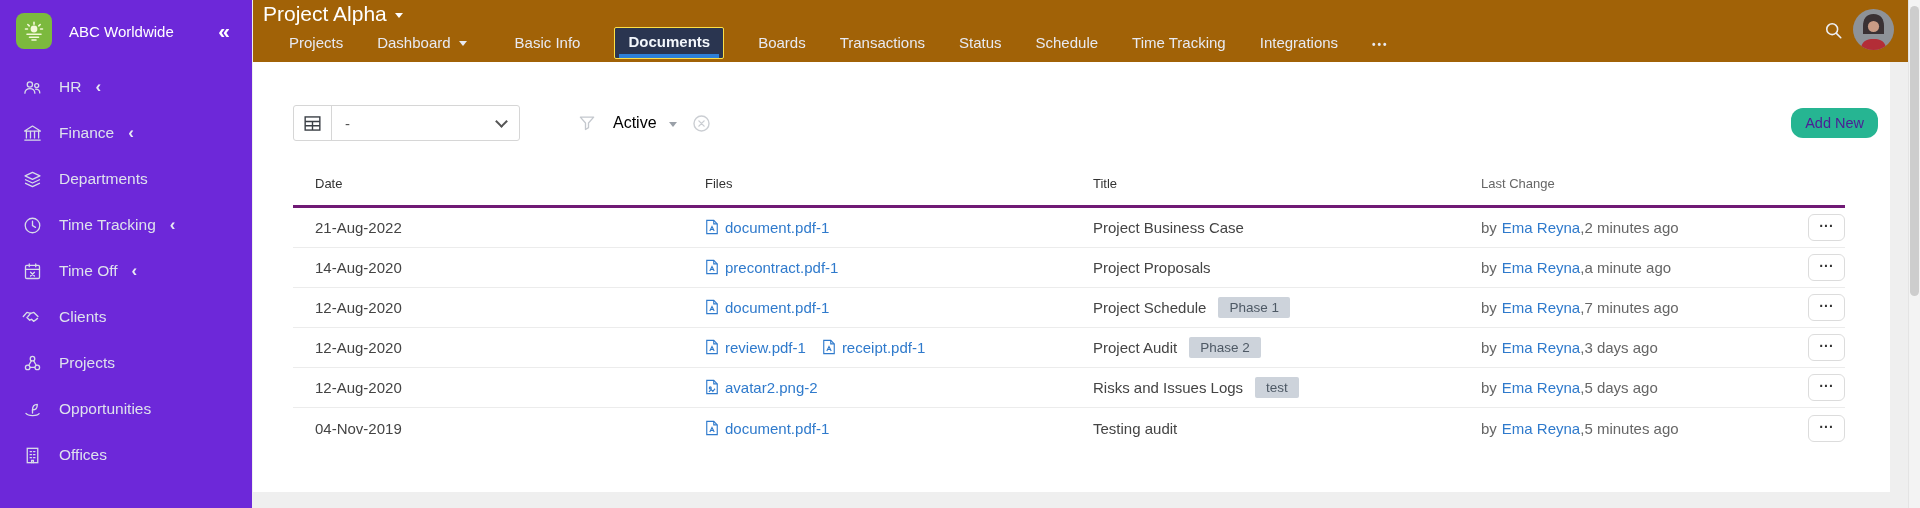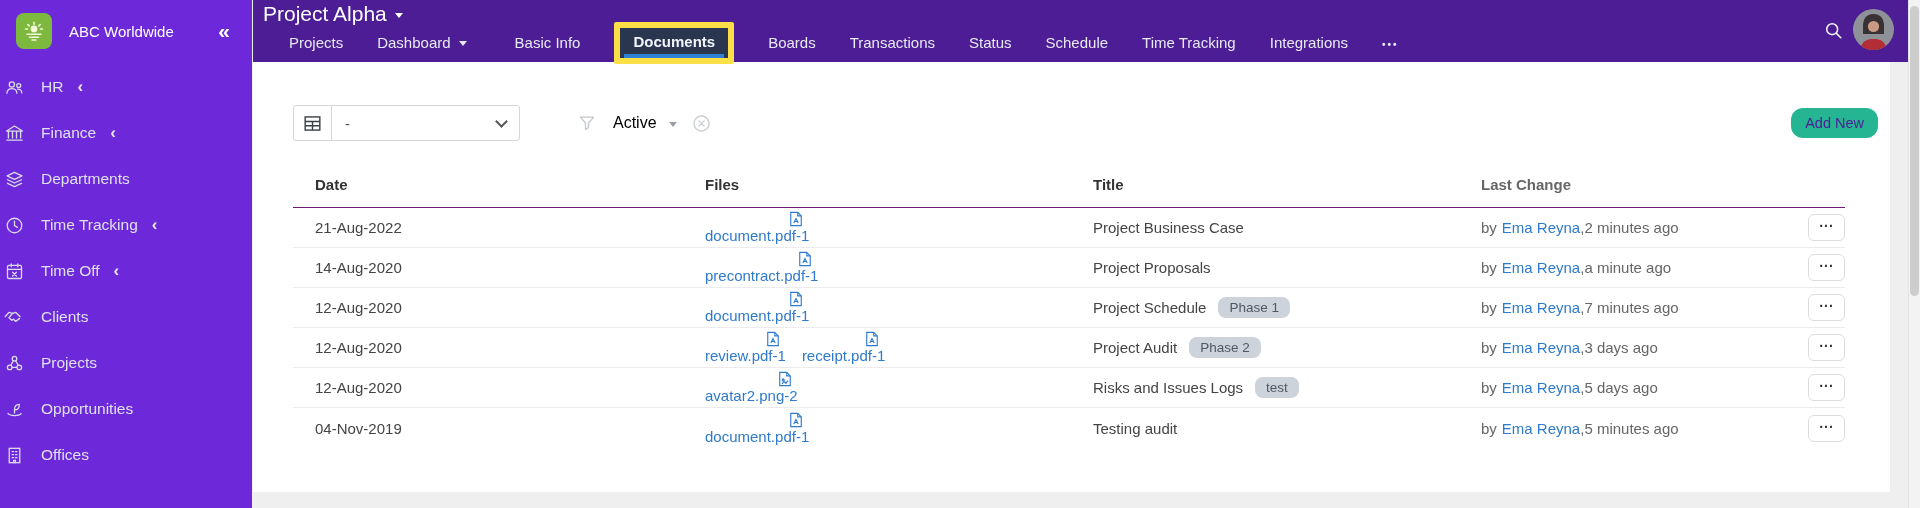--- a/index.html
+++ b/index.html
@@ -8,40 +8,40 @@
 
   
   .sidebar { position:absolute; left:0; top:0; width:252px; height:508px;
     background:#6d28d9; z-index:3; }
   .brand { display:flex; align-items:center; padding:10px 14px 0 16px; height:52px; }
   .logo { width:36px; height:36px; border-radius:8px; background:#7CB93E;
     display:flex; align-items:center; justify-content:center; flex:0 0 auto; }
   .brand-name { color:#FFFFFF; font-size:15px; margin-left:17px; flex:1; }
   .collapse { color:#FFFFFF; font-size:21px; font-weight:bold; padding-right:8px; cursor:pointer; }
   .menu { margin-top:12px; }
-  .menu-item { height:46px; display:flex; align-items:center; padding-left:2px;
+  .menu-item { height:46px; display:flex; align-items:center; padding-left:20px;
     color:#DEE1ED; font-size:15.5px; cursor:pointer; }
   .mi-icon { width:24px; margin-right:15px; display:flex; justify-content:center; }
   .mi-chevron { margin-left:14px; font-weight:bold; font-size:17px; color:#E8EAF2; }
   .mi-chevron:empty { display:none; }
 
   
   .header { position:absolute; left:253px; top:0; right:12px; height:62px;
-    background:#4c1d95; z-index:2; }
+    background:#a16207; z-index:2; }
   .title-row { position:absolute; left:10px; top:2px; display:flex; align-items:center;
     color:#FFFFFF; cursor:pointer; }
   .title-row .title { font-size:21px; font-weight:400; }
   .caret { width:0; height:0; border-left:4.5px solid transparent;
     border-right:4.5px solid transparent; border-top:5.5px solid currentColor;
     display:inline-block; margin-left:8px; margin-top:3px; }
   .tabs { position:absolute; left:36px; bottom:0; height:40px; display:flex; align-items:center; }
   .tab { color:#E8EAF2; font-size:15px; margin-right:34px; cursor:pointer;
     display:flex; align-items:center; white-space:nowrap; }
   .tab-gap { margin-left:14px; }
-  .tab.active { font-weight:bold; color:#F2F6FB; border:6px solid #fde047;
+  .tab.active { font-weight:bold; color:#F2F6FB; border:1px solid #fde047;
     background:#2A3550; padding:5px 13px 8px; border-radius:2px; position:relative;
     margin-bottom:-1px; }
   .tab.active::after { content:""; position:absolute; left:4px; right:4px; bottom:0;
     height:4px; background:#2E80D7; }
   .tab-more { font-size:10px; letter-spacing:2px; font-weight:bold; margin-top:4px; }
   .hdr-search { position:absolute; right:64px; top:20px; cursor:pointer; }
   .avatar { position:absolute; right:14px; top:9px; width:41px; height:41px;
     border-radius:50%; overflow:hidden; cursor:pointer; }
 
   
@@ -60,36 +60,36 @@
     transform:rotate(45deg); margin-top:-4px; }
   .filter-group { display:flex; align-items:center; margin-left:57px; color:#000000; }
   .filter-label { font-size:16px; margin-left:16px; }
   .filter-group .caret { color:#9AA0A8; margin-left:12px; }
   .clear-filter { margin-left:14px; display:flex; cursor:pointer; }
   .add-btn { margin-left:auto; height:30px; padding:0 14px; background:#26B592;
     color:#4c1d95; font-size:14.5px; border:none; border-radius:12px; cursor:pointer;
     font-family:"Liberation Sans", sans-serif; }
 
   .table { position:absolute; left:40px; right:45px; top:100px; }
-  .thead { display:flex; align-items:center; height:46px; border-bottom:1px solid #701a75;
-    font-weight:bold; color:#333; font-size:15px; }
+  .thead { display:flex; align-items:center; height:46px; border-bottom:3px solid #701a75;
+    font-weight:normal; color:#333; font-size:13px; }
   .trow { display:flex; align-items:center; height:40px; border-bottom:1px solid #ECECEC;
     font-size:15px; color:#444; }
   .trow:last-child { border-bottom:none; }
   .col-date { width:412px; padding-left:22px; }
   .col-files { width:388px; display:flex; align-items:center; }
   .col-title { width:388px; display:flex; align-items:center; }
   .col-last { flex:1; display:flex; align-items:center; color:#666; }
   .col-actions { width:60px; display:flex; justify-content:flex-end; }
 
-  .file-link { display:inline-flex; align-items:flex-end; color:#2F7ACC; cursor:pointer;
-    text-decoration:none; margin-right:16px;flex-direction:column; }
+  .file-link { display:inline-flex; align-items:flex-start; color:#2F7ACC; cursor:pointer;
+    text-decoration:none; margin-right:16px; }
   .file-link svg { margin-right:6px; }
   .badge { margin-left:12px; background:#CDD3DB; color:#4E5965; font-size:13.5px;
-    padding:4px 11px; border-radius:8px; line-height:1; white-space:nowrap; }
+    padding:4px 11px; border-radius:2px; line-height:1; white-space:nowrap; }
   .badge:empty { display:none; }
   .by { margin-right:5px; }
   .user-link { color:#2F7ACC; cursor:pointer; }
   .dots-btn { width:37px; height:27px; border:1px solid #DCDCDC; border-radius:6px;
     background:#fff; color:#333; font-weight:bold; font-size:14px; letter-spacing:1px;
     display:flex; align-items:flex-start; justify-content:center; line-height:14px;
     cursor:pointer; font-family:"Liberation Sans", sans-serif; }
 
   
   .scrollbar { position:absolute; right:0; top:0; width:12px; height:508px;

